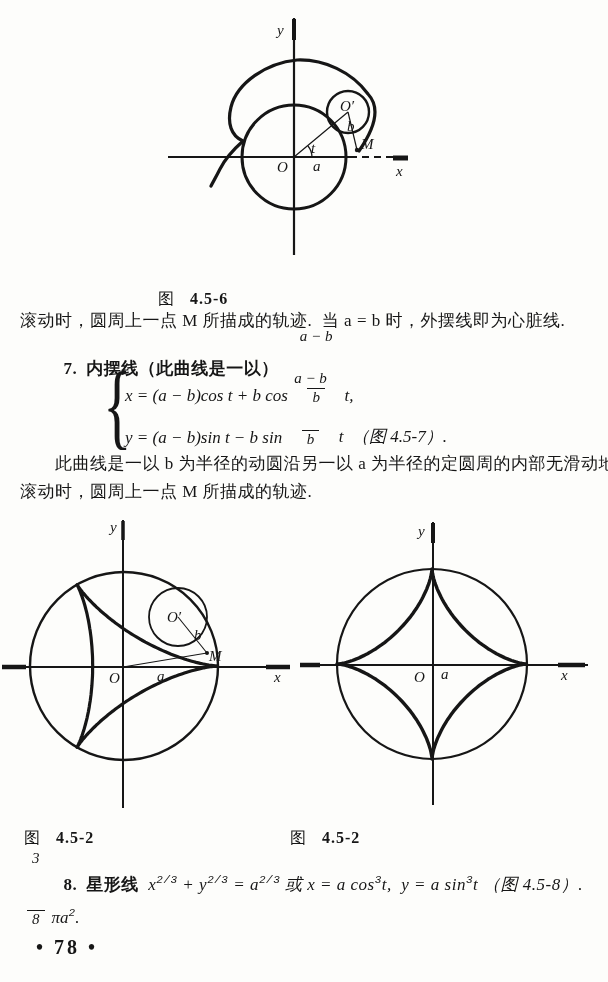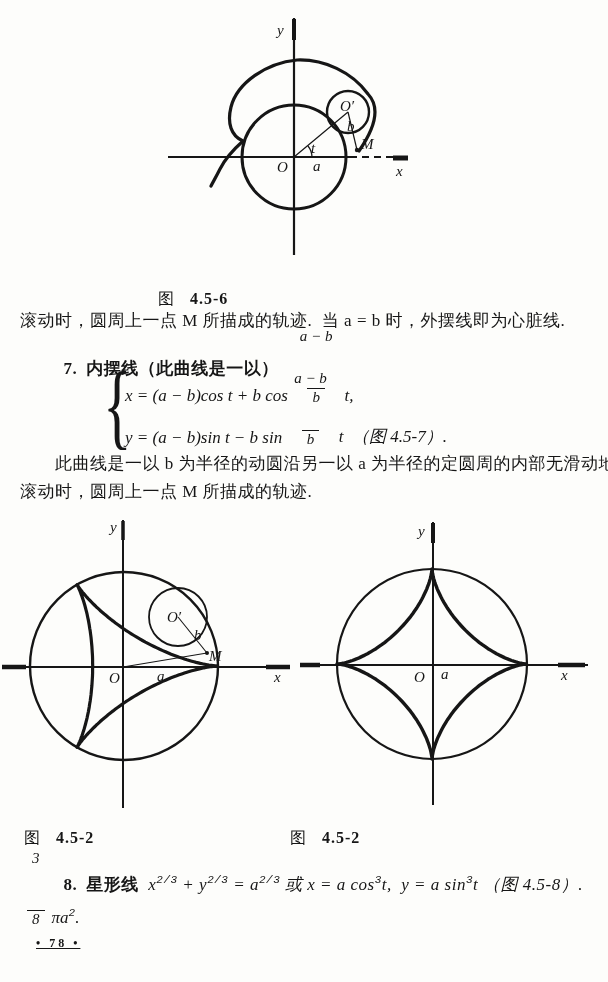--- a/index.html
+++ b/index.html
@@ -17,21 +17,21 @@
         font-size:15px;line-height:1.15;margin:0 7px;font-style:italic;gap:43px;}
   .frac .den{border-top:1.6px solid #161616;padding:0 5px;}
   .frac .num{padding:0 5px;}
   sup{font-size:11px;font-style:italic;font-family:Liberation Mono, monospace;}
   .brace{font-size:96px;line-height:96px;font-weight:400;
          transform:scaleX(0.62);transform-origin:left center;}
   .caption{font-size:16px;text-align:left;white-space:pre;}
   .caption .num{margin-left:16px;letter-spacing:1px;font-weight:bold;}
   svg text{font-family:"Liberation Serif","DejaVu Serif",serif;
            font-style:italic;font-size:15px;fill:#161616;}
-  .pagenum{font-size:12px;font-weight:bold;letter-spacing:3px;text-decoration:underline;}
+  .pagenum{font-size:20px;font-weight:bold;letter-spacing:3px;}
   .secnum{margin-right:9px;}
 </style>
 </head>
 <body>
 
 <svg class="abs" style="left:150px;top:10px;" width="280" height="260" viewBox="0 0 280 260">
 
   <line x1="144" y1="8" x2="144" y2="245" stroke="#161616" stroke-width="2.2"></line>
   <line x1="144" y1="9" x2="144" y2="30" stroke="#161616" stroke-width="4"></line>
   <line x1="18" y1="147" x2="200" y2="147" stroke="#161616" stroke-width="2.2"></line>

